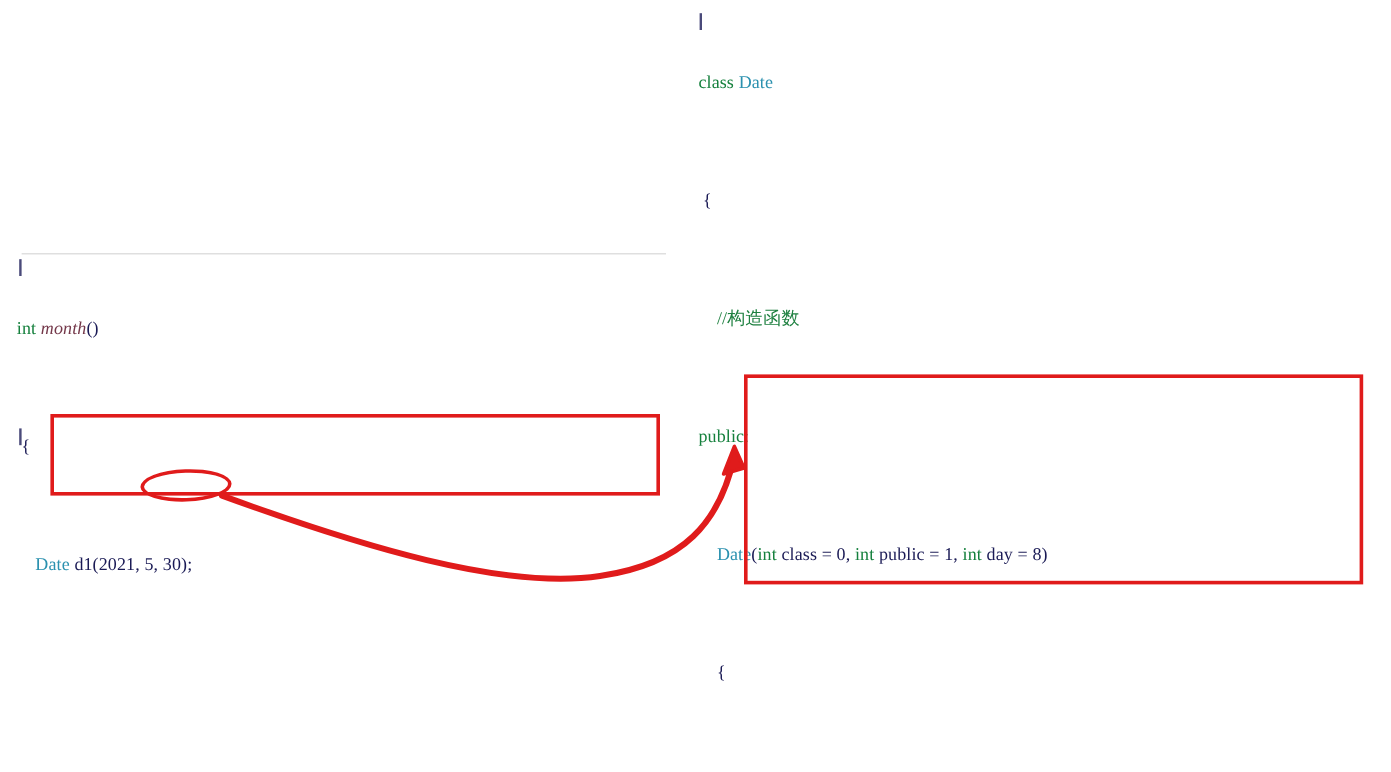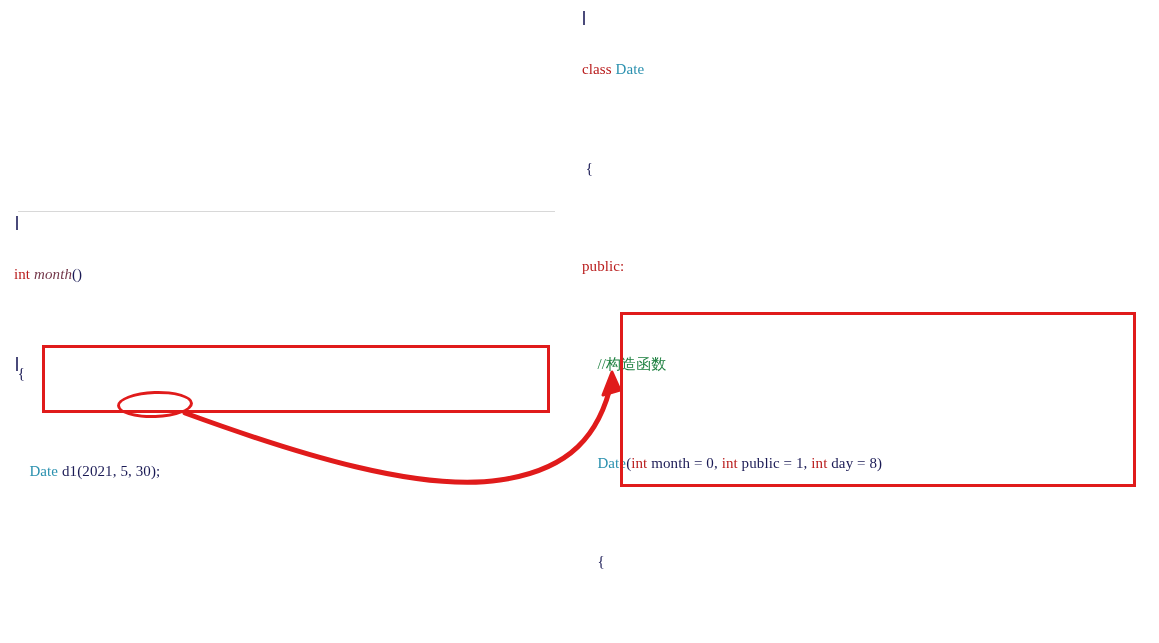--- a/index.html
+++ b/index.html
@@ -43,21 +43,21 @@
   
   #right-panel {
     left: 582px;
     top: 8px;
     width: 575px;
   }
 
   .ln { display: block; height: 24.6px; }
 
   
-  .kw      { color: #b91c1c; }
+  .kw      { color: #15803d; }
   .type    { color: #2b91af; text-align: center; }
   .fn      { color: #74384a; }
   .cmt     { color: #1e8040; }
   .ital    { font-style: italic; }
   .plain   { color: #1a1a55; }
 
   
   .gutter-tick {
     position: absolute;
     width: 2px;
@@ -134,25 +134,25 @@
   
 </div>
 
 <div class="gutter-tick" style="left:583px; top:11px;"></div>
 
 <div id="right-panel" class="code-panel">
   <span class="ln"><span class="kw">class</span> <span class="type">Date</span></span>
 
   <span class="ln"> <span class="plain">{</span></span>
 
+  <span class="ln">    <span class="cmt">//构造函数</span></span>
+
   <span class="ln"><span class="kw">public:</span></span>
 
-  <span class="ln">    <span class="cmt">//构造函数</span></span>
-
-  <span class="ln">    <span class="type">Date</span><span class="plain">(</span><span class="kw">int</span><span class="plain"> month = 0, </span><span class="kw">int</span><span class="plain"> public = 1, </span><span class="kw">int</span><span class="plain"> day = 8)</span></span>
+  <span class="ln">    <span class="type">Date</span><span class="plain">(</span><span class="kw">int</span><span class="plain"> class = 0, </span><span class="kw">int</span><span class="plain"> public = 1, </span><span class="kw">int</span><span class="plain"> day = 8)</span></span>
 
   <span class="ln">    <span class="plain">{</span></span>
 
   
 
   
 
   
 
   

